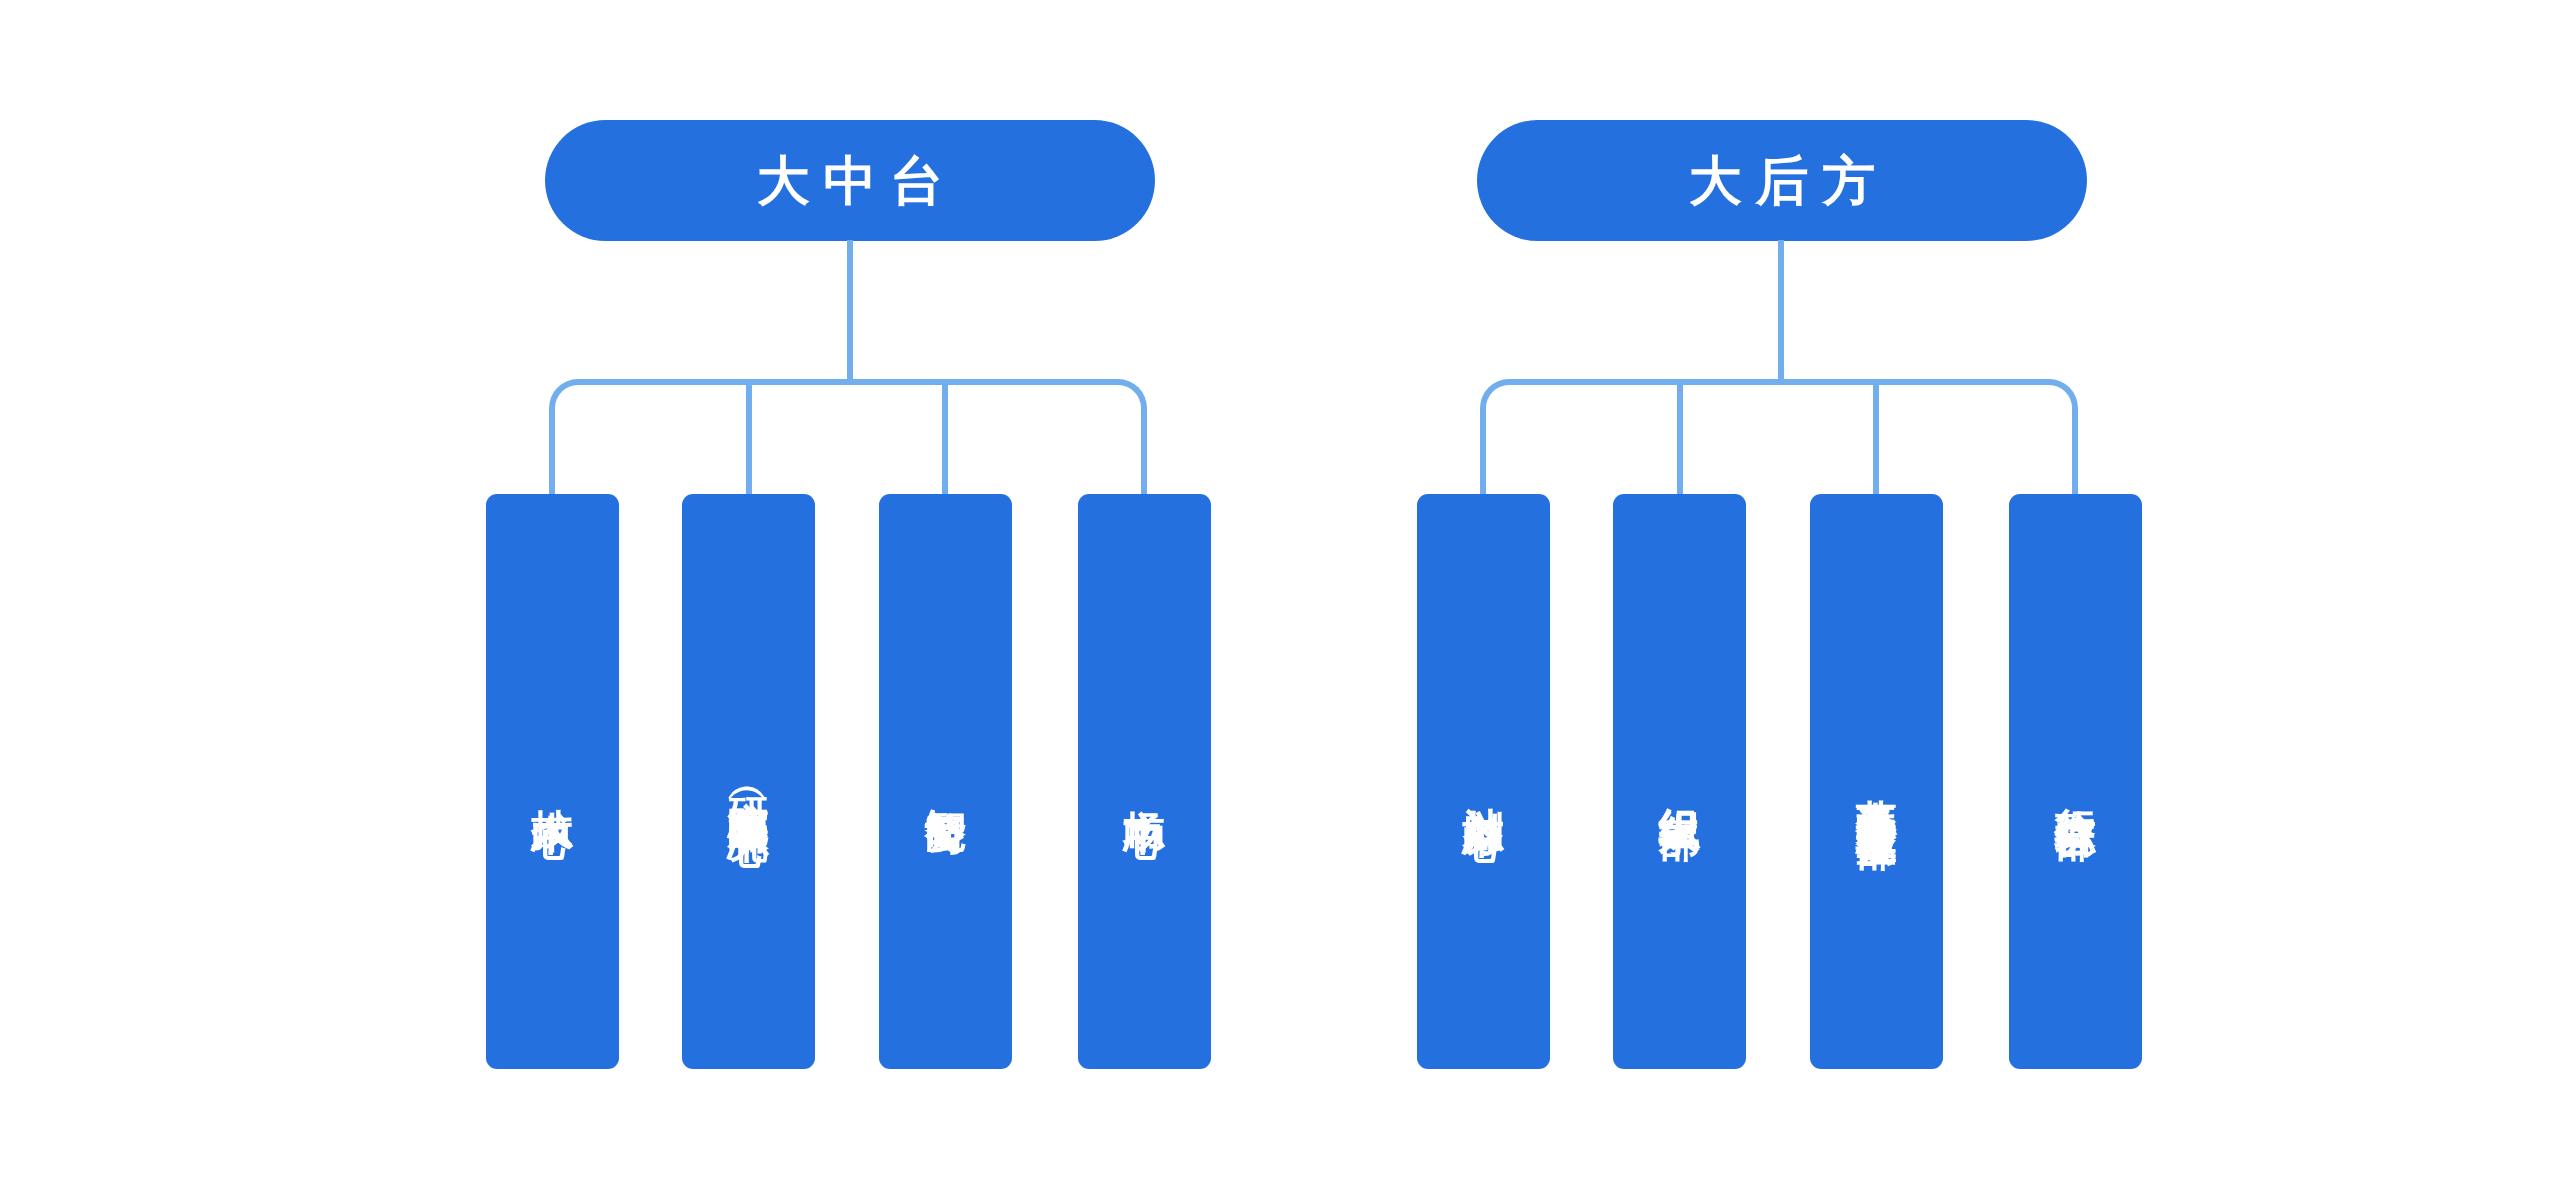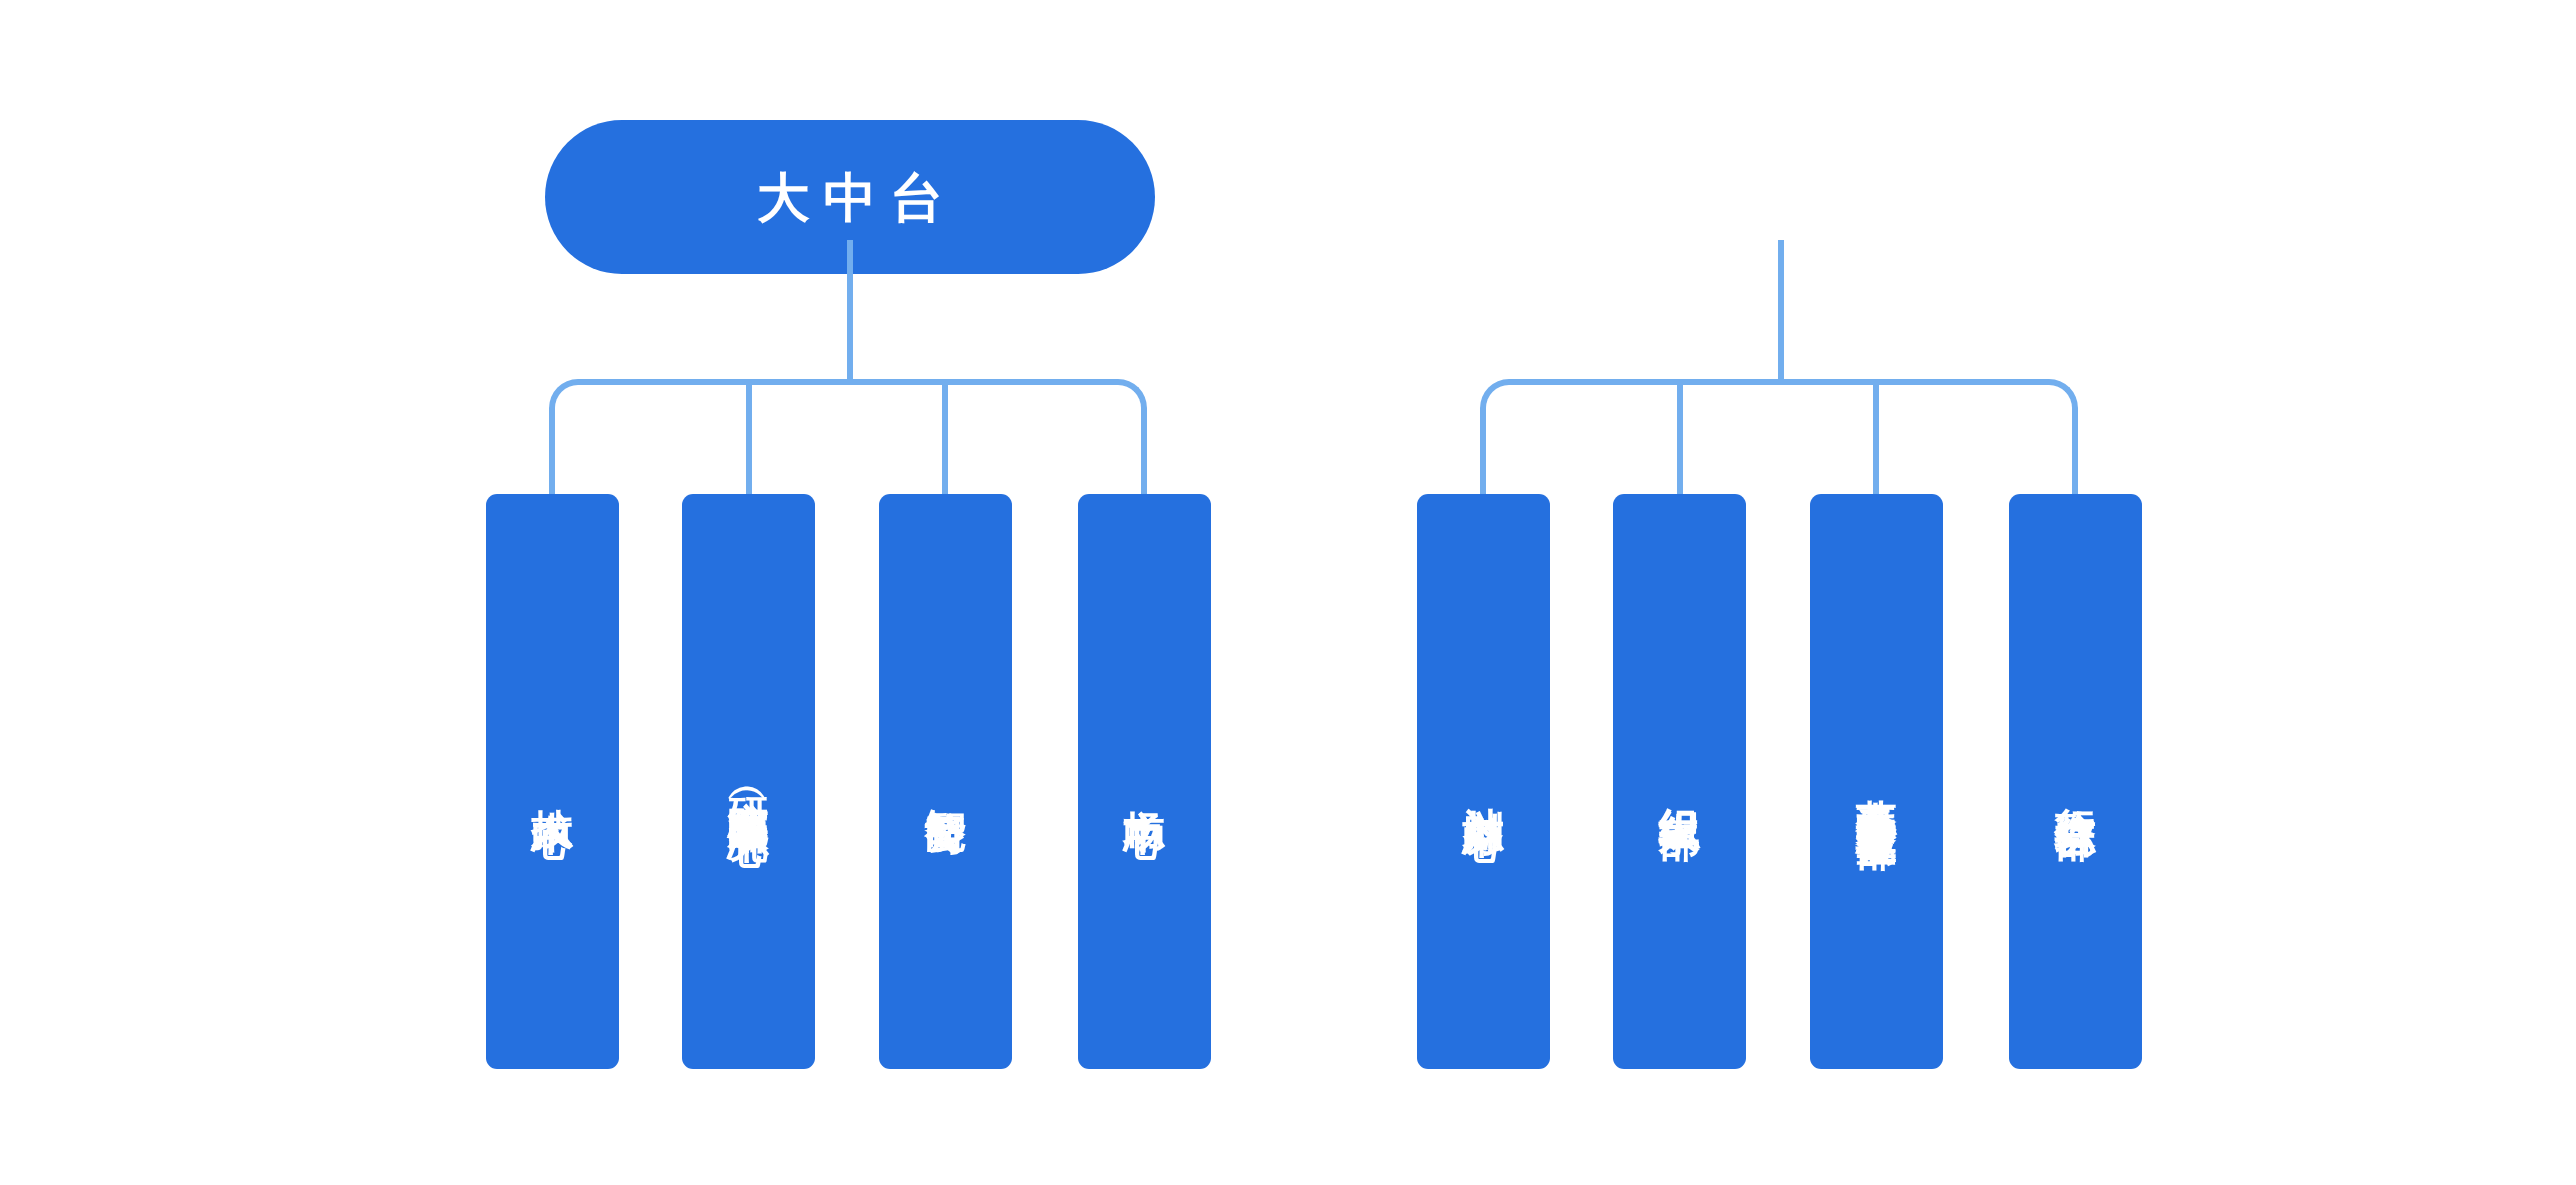--- a/index.html
+++ b/index.html
@@ -8,21 +8,21 @@
     width:2576px; height:1186px;
     background:#ffffff;
     font-family:"Liberation Sans","DejaVu Sans",sans-serif;
     overflow:hidden;
   }
   #canvas { position:relative; width:2576px; height:1186px; background:#ffffff; }
 
   
   .pill {
     position:absolute;
-    height:154px;
+    height:121px;
     background:var(--brand);
     border-radius:8549px;
     display:flex; align-items:center; justify-content:center;
   }
   .pill-label {
     color:#ffffff;
     font-size:53px;
     font-weight:700;
     letter-spacing:13.7px;
     text-indent:13.7px;
@@ -103,20 +103,23 @@
   </div>
 
   <div class="node" style="left:879px; top:494px; width:133px; height:575px;">
     <span class="node-label">智能公司</span>
   </div>
 
   <div class="node" style="left:1078px; top:494px; width:133px; height:575px;">
     <span class="node-label">市场中心</span>
   </div>
 
+  <div class="pill" style="left:1477px; top:120px; width:610px;">
+    <span class="pill-label">大后方</span>
+  </div>
 
   <div class="stem" style="left:1778px; top:240px; height:142px;"></div>
 
   <div class="rail" style="left:1480px; top:379px; width:598px;"></div>
 
   <div class="drop" style="left:1480px; top:419px; height:77px;"></div>
   <div class="drop" style="left:1677px; top:382px; height:114px;"></div>
   <div class="drop" style="left:1873px; top:382px; height:114px;"></div>
   <div class="drop" style="left:2072px; top:419px; height:77px;"></div>
 

